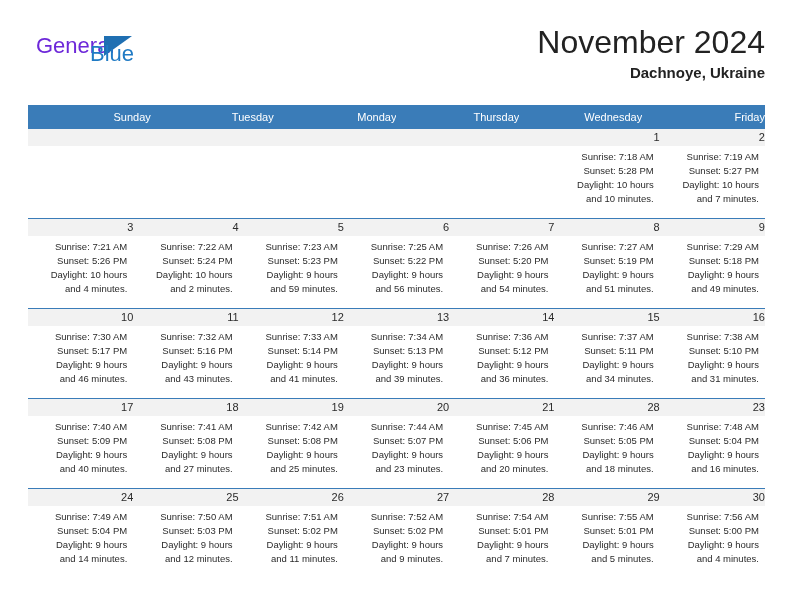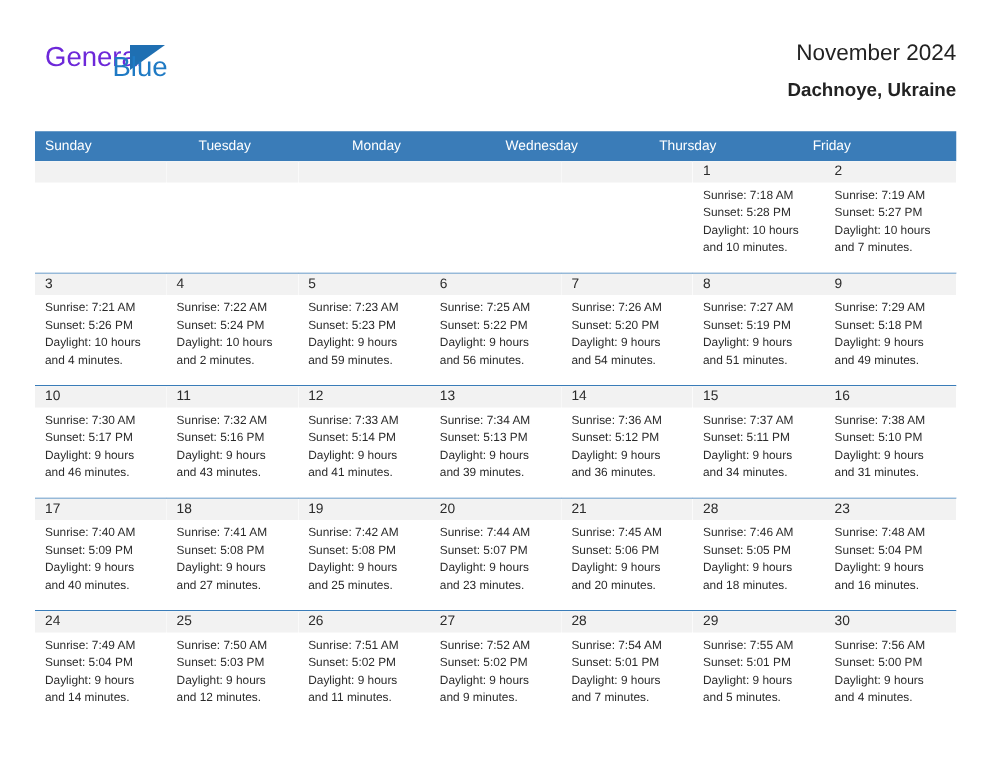--- a/index.html
+++ b/index.html
@@ -65,41 +65,42 @@
     font-family: "Liberation Sans", sans-serif;
   }
 
   .title-block {
     position: absolute;
     right: 0;
     top: 0;
     text-align: right;
   }
   .cal-title {
-    font-size: 18px;
+    font-size: 32px;
     font-weight: normal;
     color: #222222;
     line-height: 32px;
     white-space: nowrap;
   }
   .cal-subtitle {
     margin-top: 6px;
     font-size: 15px;
     font-weight: bold;
     color: #222222;
     line-height: 18px;
     white-space: nowrap;
   }
 
   
   .calendar {
     position: absolute;
     left: 28px;
     top: 105px;
     width: 737px;
+    text-align: right;
   }
   .weekday-row {
     display: flex;
     width: 100%;
     background: #3a7cb8;
   }
   .weekday-cell {
     flex: 1 1 0;
     box-sizing: border-box;
     padding: 5px 0 5px 8px;
@@ -167,22 +168,22 @@
     </div>
 
   </div>
 
   <div class="calendar">
 
     <div class="weekday-row">
       <div class="weekday-cell">Sunday</div>
       <div class="weekday-cell">Tuesday</div>
       <div class="weekday-cell">Monday</div>
+      <div class="weekday-cell">Thursday</div>
       <div class="weekday-cell">Wednesday</div>
-      <div class="weekday-cell">Thursday</div>
       <div class="weekday-cell">Friday</div>
     </div>
 
     <div class="week-row first">
       <div class="day-cell empty">
         <div class="day-num"></div>
       </div>
       <div class="day-cell empty">
         <div class="day-num"></div>
       </div>

